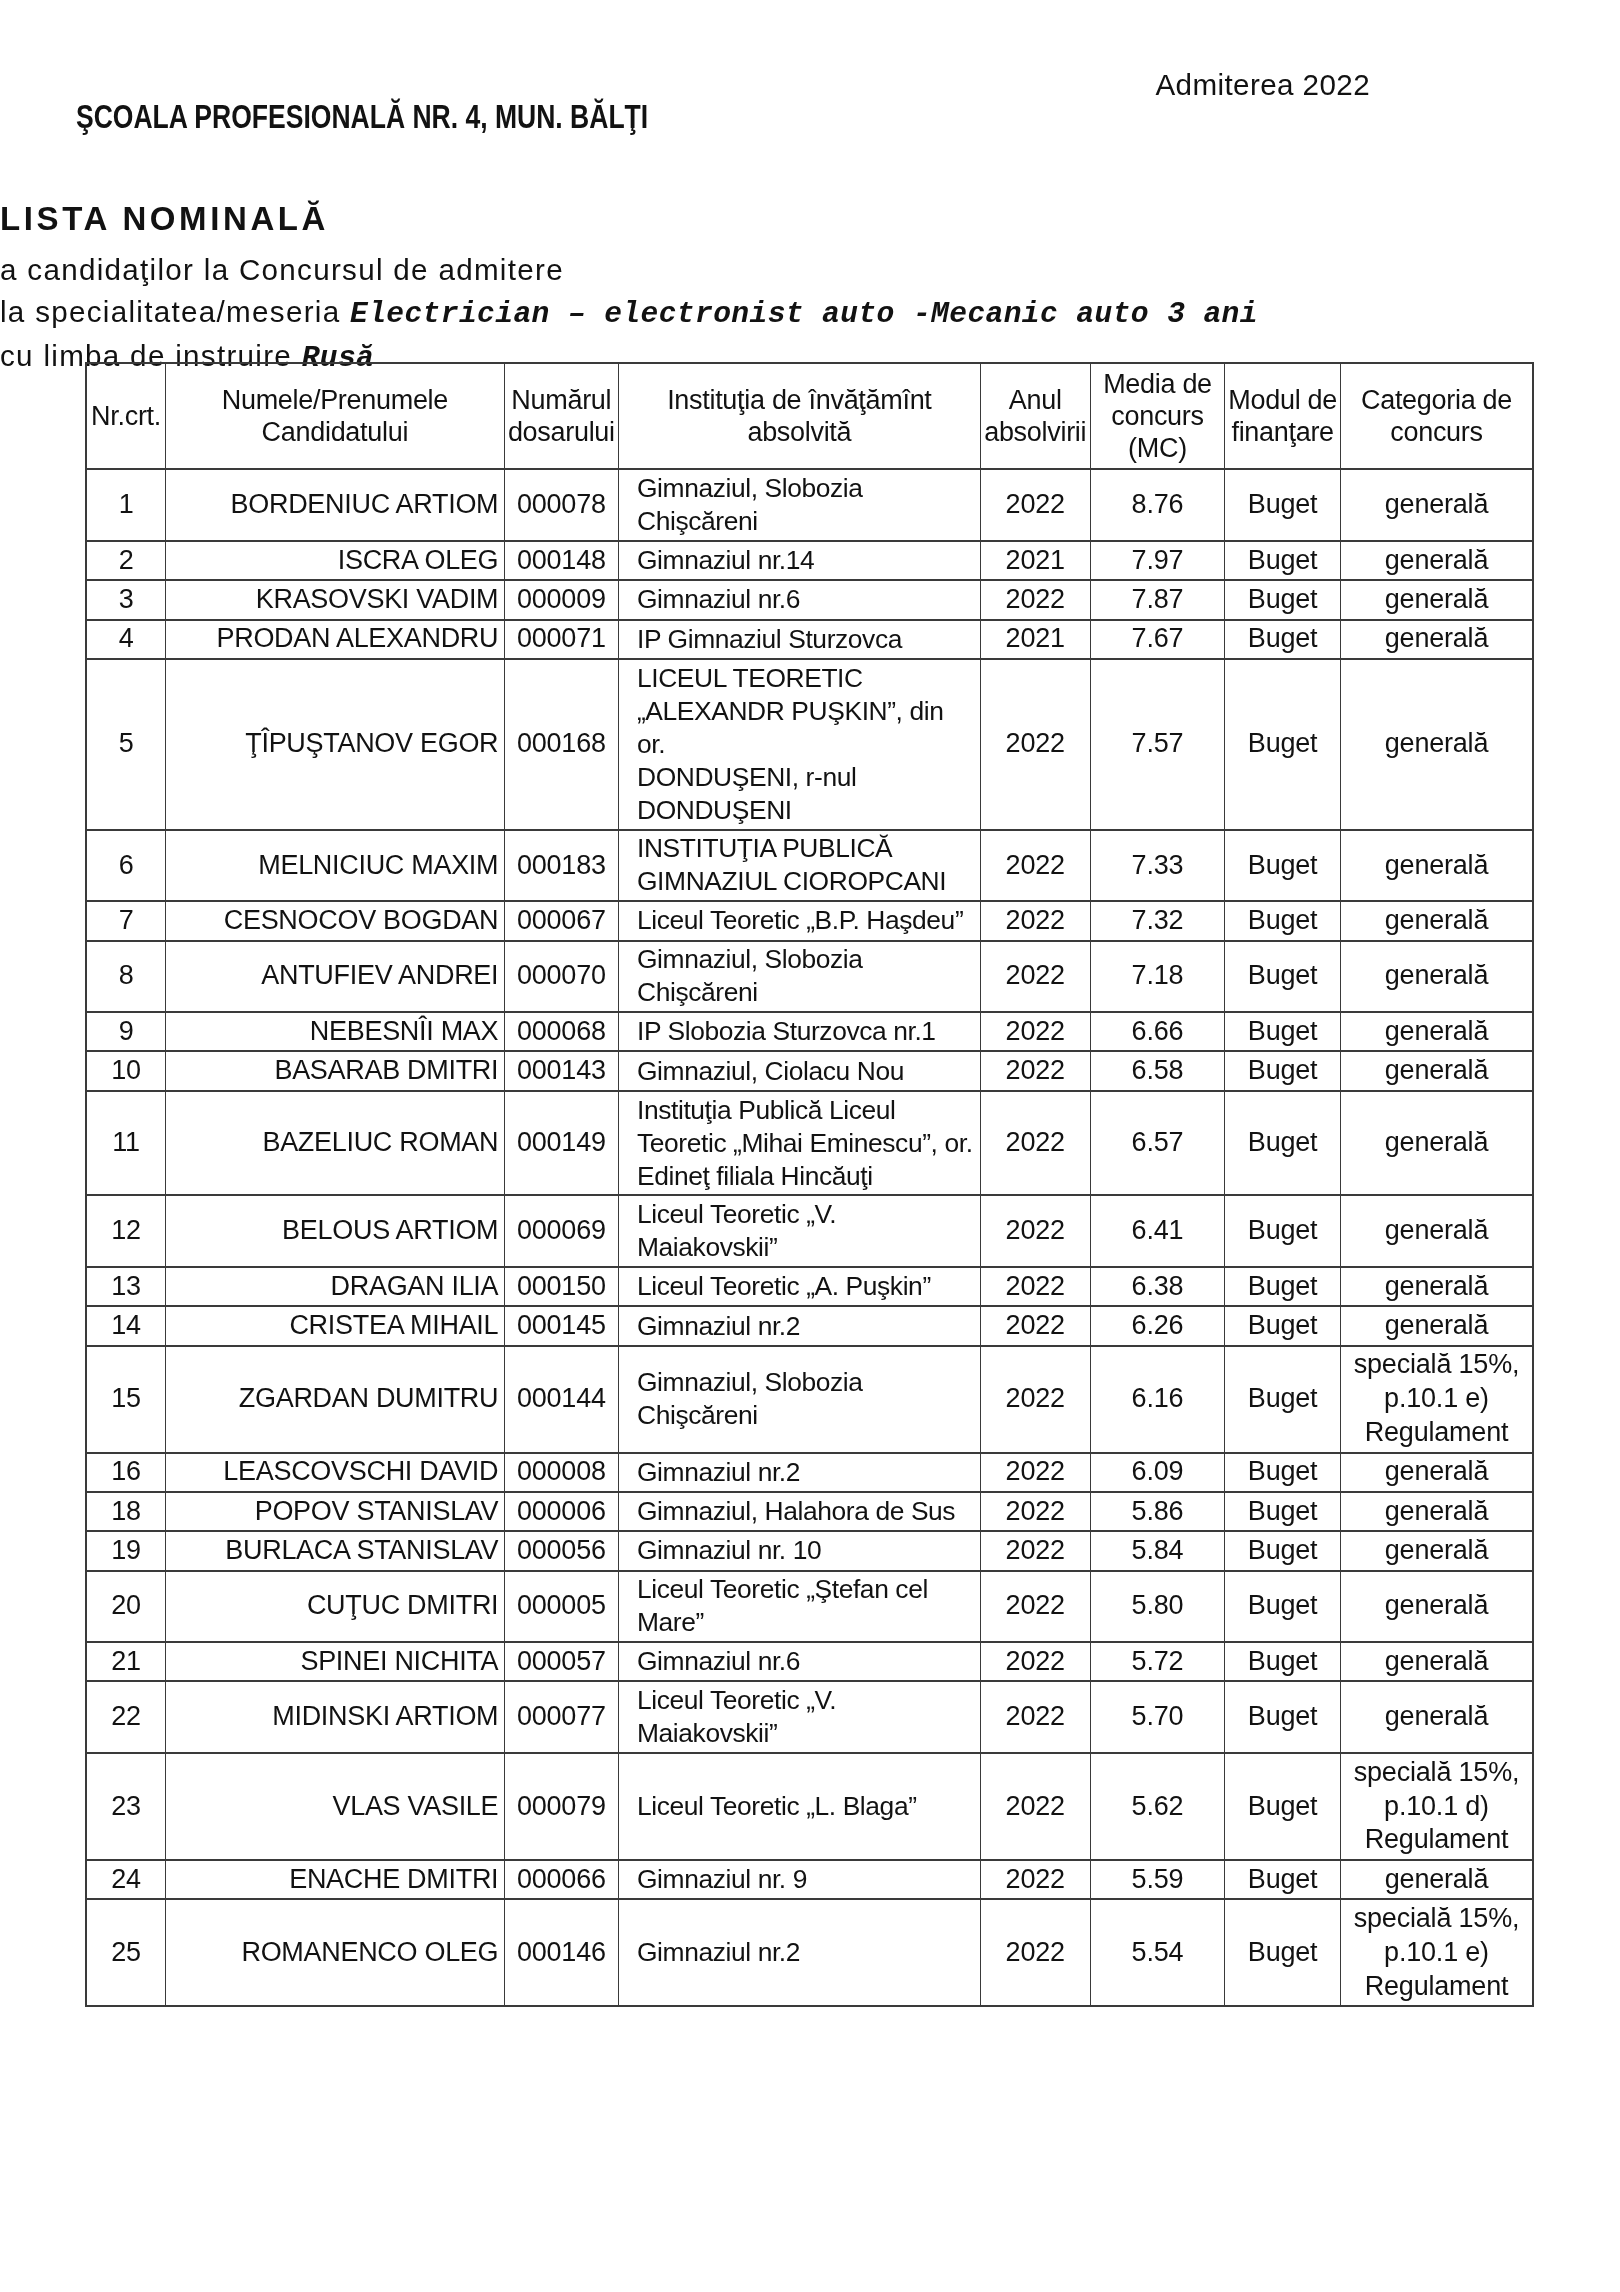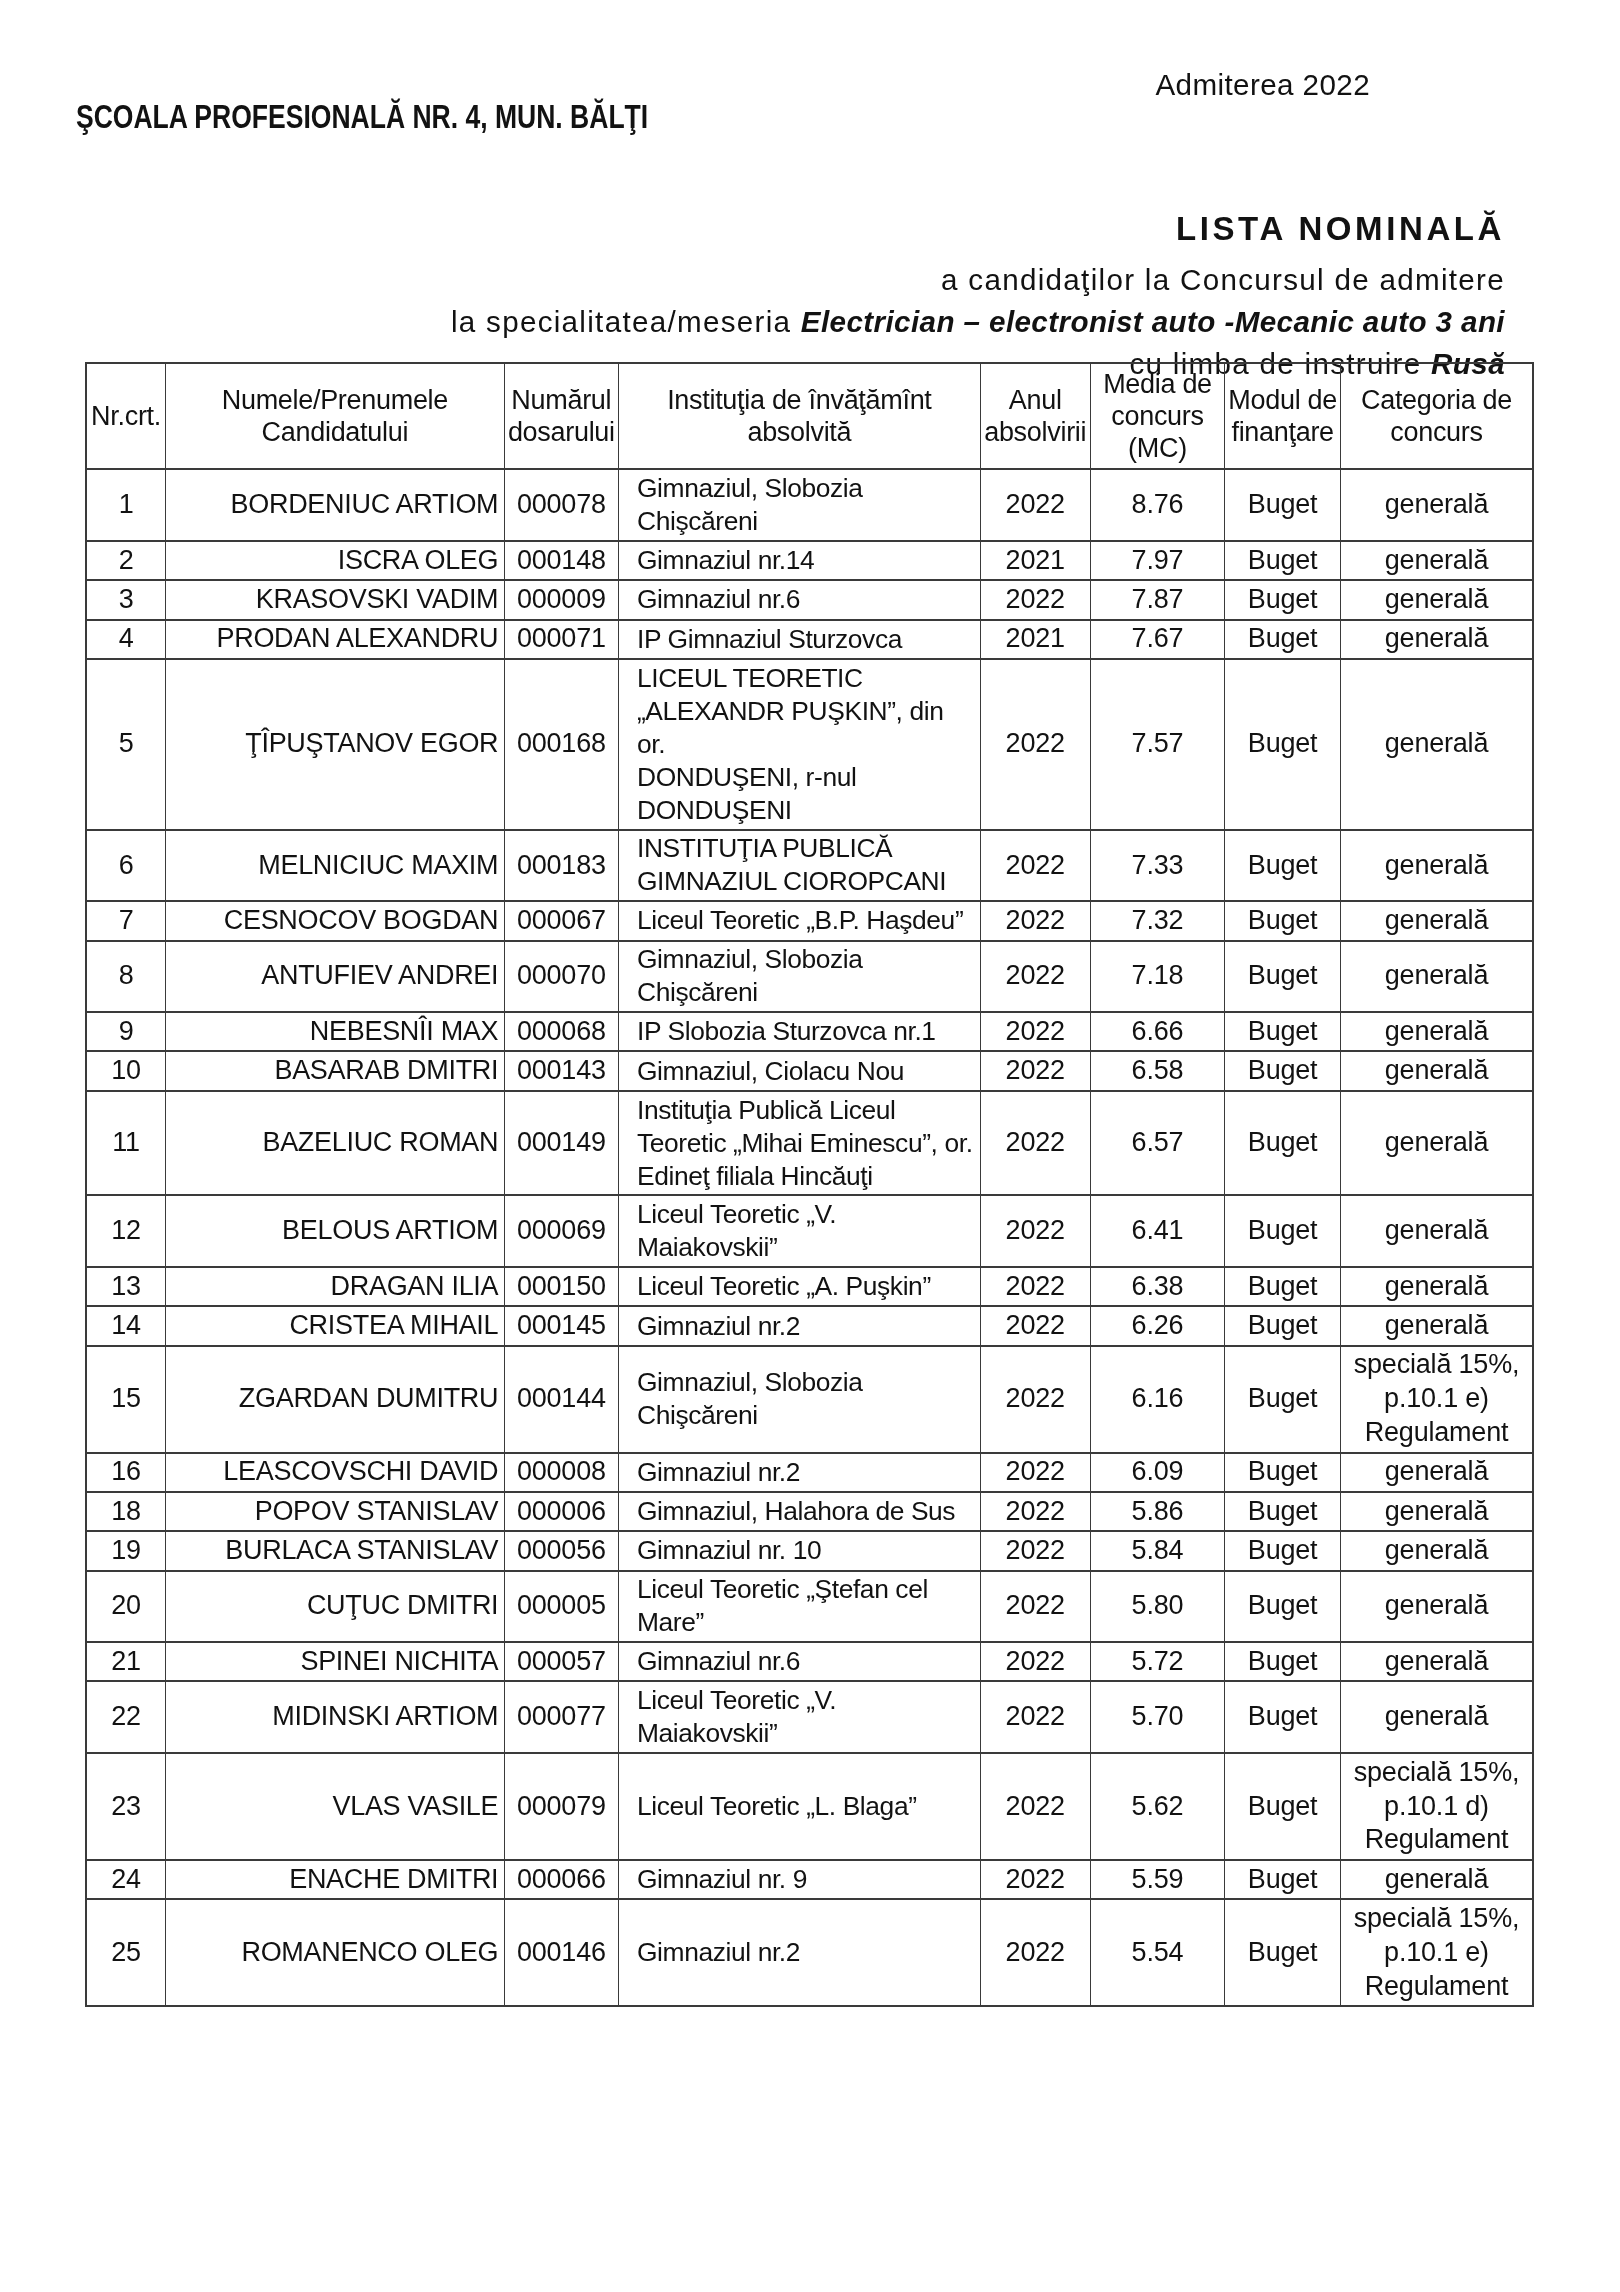--- a/index.html
+++ b/index.html
@@ -27,39 +27,40 @@
     position:absolute;
     top:97px; left:76px;
     font-size:34px;
     font-weight:bold;
     white-space:nowrap;
     transform:scaleX(0.78);
     transform-origin:left center;
   }
   .title-block {
     position:absolute;
-    top:210px; left:0;
+    top:200px; left:0;
     width:1505px;
-    text-align:right;
+    text-align:left;
   }
   .title-main {
     font-size:33px;
     font-weight:bold;
     letter-spacing:3.6px;
     margin-bottom:10.7px;
   }
   .title-sub {
     font-size:29.6px;
     letter-spacing:1.3px;
     line-height:1.42;
   }
   .bi {
     font-weight:bold;
     font-style:italic;
     letter-spacing:0.4px;
+    font-family:Liberation Mono, monospace;
   }
   table.candidates {
     position:absolute;
     top:362px; left:85px;
     width:1449px;
     border-collapse:collapse;
     table-layout:fixed;
     border:2.7px solid #3a3a3a;
   }
   th, td {

